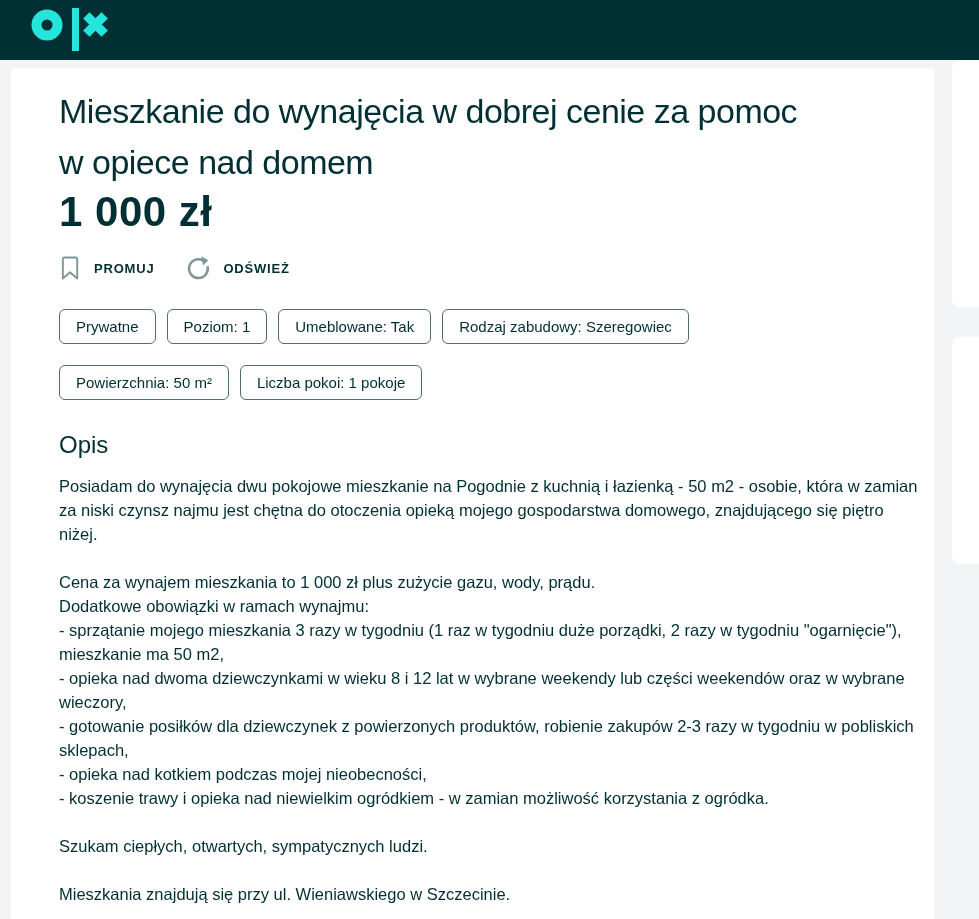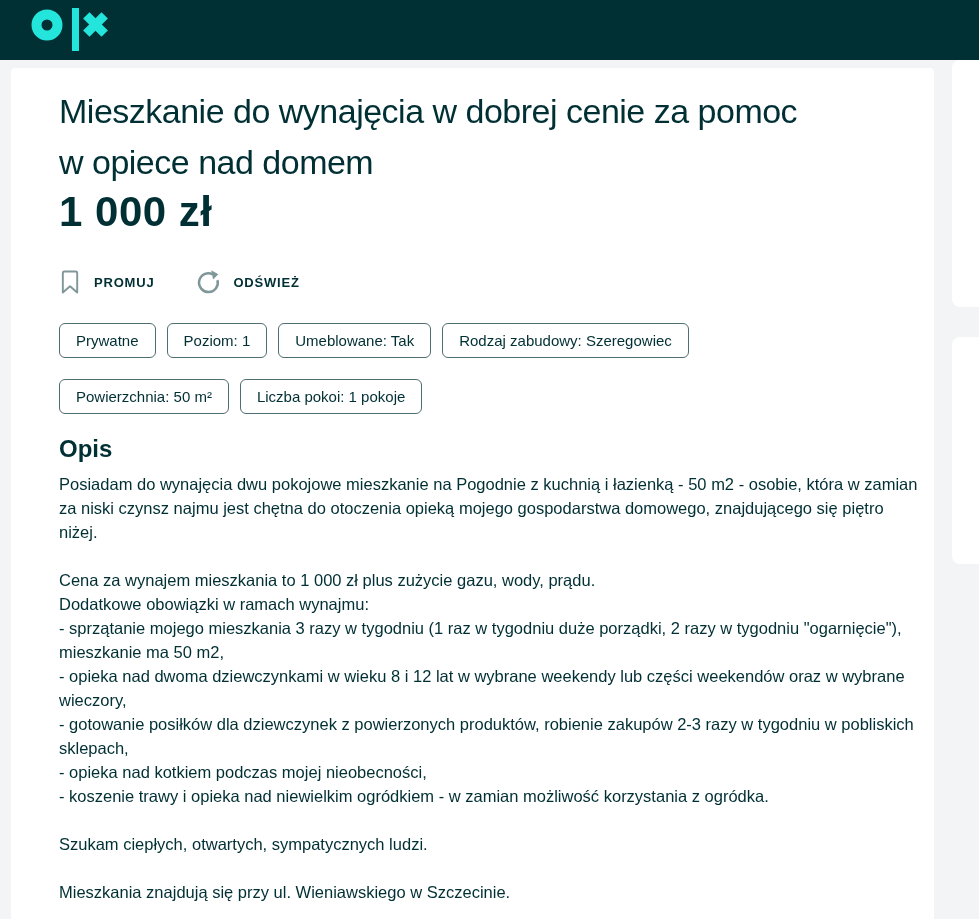--- a/index.html
+++ b/index.html
@@ -42,21 +42,21 @@
   
   .listing-title {
     font-size: 34px; font-weight: 400;
     line-height: 51px; letter-spacing: -0.5px;
     max-width: 770px;
   }
   .listing-price {
     font-size: 42px; font-weight: 800;
     letter-spacing: 0.5px;
   }
-  .actions { margin-top: 33px; display: flex; align-items: center; gap: 42px; }
+  .actions { margin-top: 19px; display: flex; align-items: center; gap: 32px; }
   .action-btn {
     display: flex; align-items: center; gap: 12px;
     background: none; border: none; cursor: pointer;
     font-family: inherit; color: #002f34;
   }
   .action-btn .label {
     font-size: 13px; font-weight: 700; letter-spacing: 0.8px;
   }
   .action-btn svg { display: block; }
   
@@ -68,25 +68,25 @@
   }
   .chip {
     display: inline-flex; align-items: center;
     height: 35px; padding: 12px 16px;
     border: 1px solid #4f6e72; border-radius: 6px;
     font-size: 15px; color: #002f34;
     background: #ffffff; white-space: nowrap;
   }
   
   .desc-heading {
-    margin-top: 21px;
-    font-size: 24px; font-weight: 700;
+    margin-top: 31px;
+    font-size: 24px; font-weight: 400;
   }
   .desc-text {
-    margin-top: 9px;
+    margin-top: 15px;
     width: 860px;
     font-size: 16.5px; line-height: 24px;
     white-space: pre-line;
   }
 </style>
 </head>
 <body>
 
 <header class="topbar">
   <a class="logo-link">

